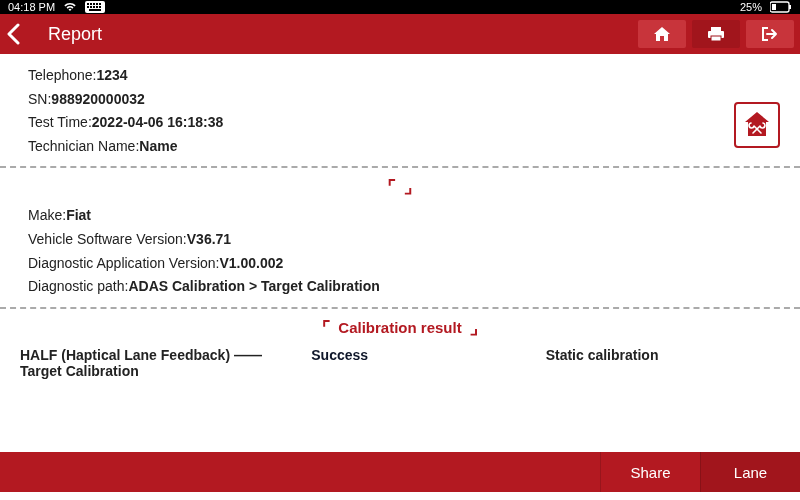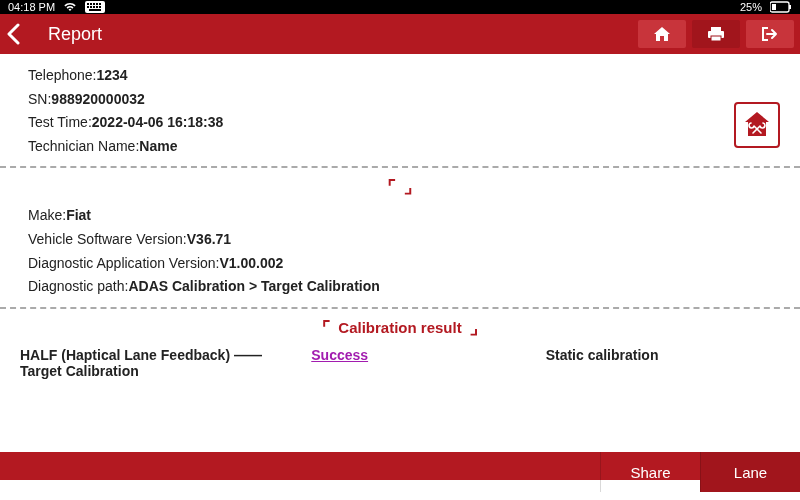--- a/index.html
+++ b/index.html
@@ -20,23 +20,23 @@
   .row { margin: 4px 8px; line-height: 1.4; }
   .label { font-weight: 400; }
   .val { font-weight: 700; }
   .dash-sep { border: none; border-top: 2px dashed #aaa; margin: 10px -20px; }
   .section-head { display: flex; justify-content: center; align-items: center; margin: 6px 0 10px 0; }
   .bracket { color: #b31921; font-weight: 700; font-size: 18px; padding: 0 4px; line-height: 1; }
   .section-title { color: #b31921; font-weight: 700; font-size: 15px; padding: 0 4px; }
   .tool-icon-box { position: absolute; right: 20px; top: 48px; width: 46px; height: 46px; border: 2px solid #b31921; border-radius: 4px; display: flex; align-items: center; justify-content: center; cursor: pointer; background:#fff; }
   .result-row { display: flex; margin-top: 9px; }
   .result-col1 { flex: 1.2; font-weight: 700; font-size: 14px; padding-right: 10px; }
-  .result-col2 { flex: 1; font-weight: 700; color: #a21caf; text-decoration: underline; }
+  .result-col2 { flex: 1; font-weight: 700; color: #0f172a; }
   .result-col3 { flex: 1; font-weight: 700; text-align: left; }
-  .bottombar { height: 28px; background: #b31921; display: flex; justify-content: flex-end; }
+  .bottombar { height: 40px; background: #b31921; display: flex; justify-content: flex-end; }
   .bb-btn { width: 100px; height: 40px; color: #fff; display: flex; align-items: center; justify-content: center; font-size: 15px; cursor: pointer; border-left: 1px solid rgba(0,0,0,0.15); }
   .bb-btn.save { background: #a1151c; }
 </style>
 </head>
 <body>
 
 <div class="statusbar">
   <div class="sb-left">
     <span>04:18 PM</span>
     <span class="sb-icon">

